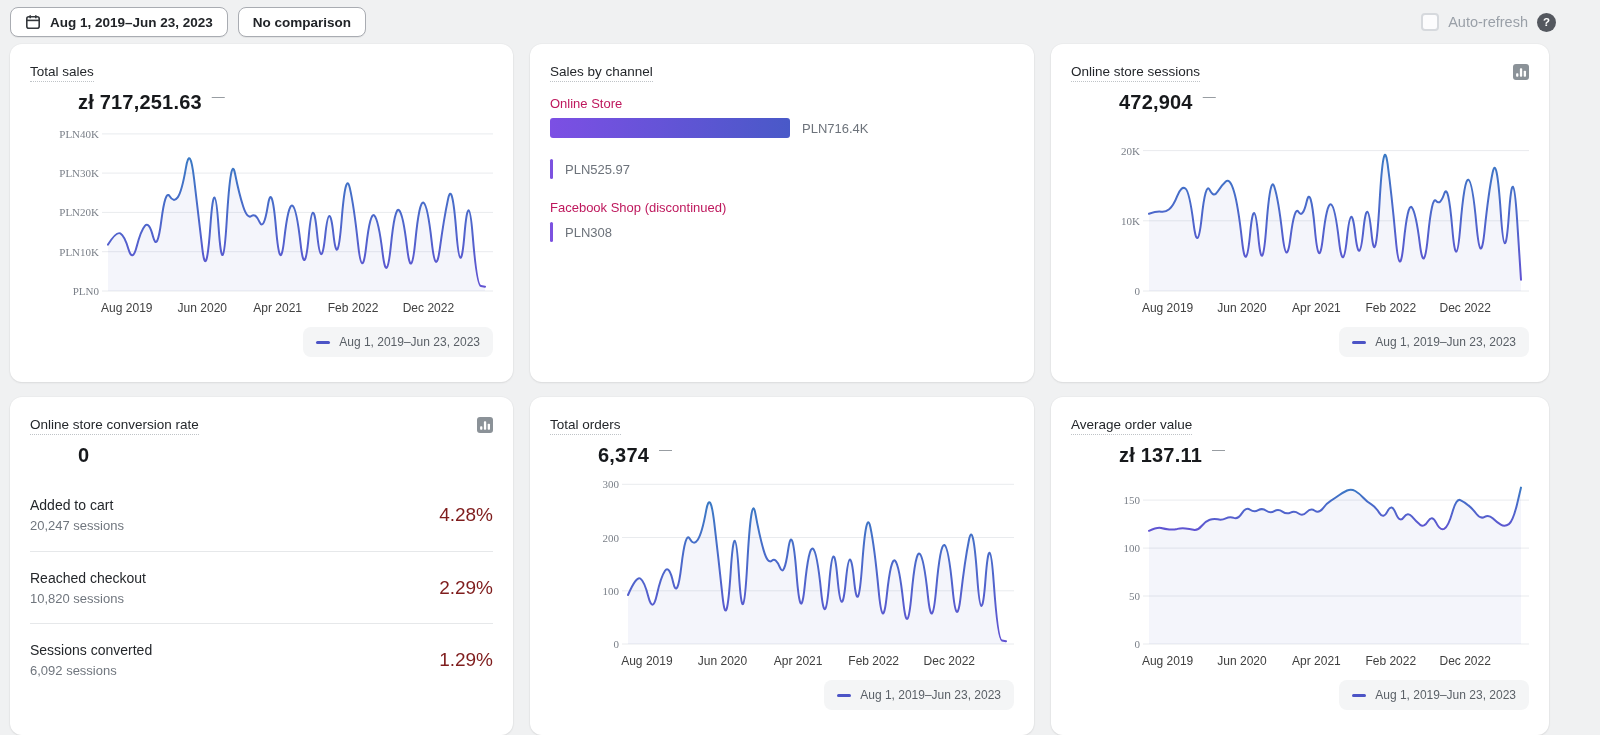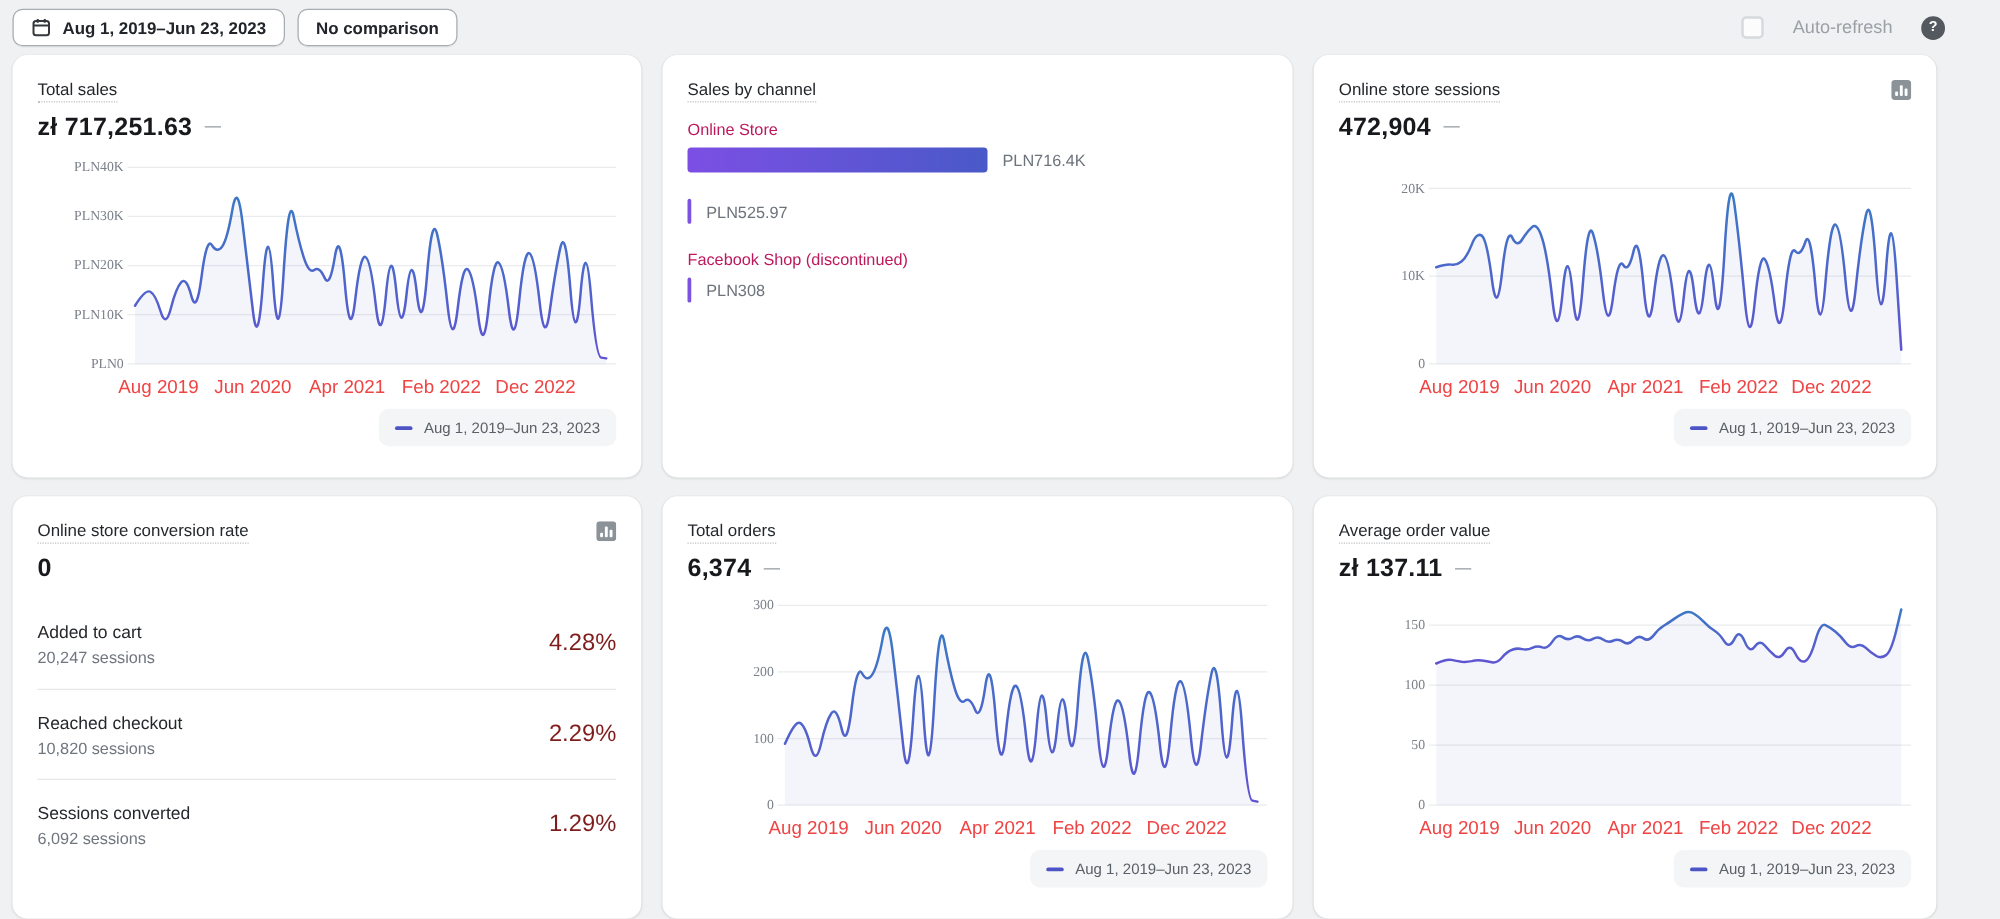--- a/index.html
+++ b/index.html
@@ -14,21 +14,21 @@
     display:flex; align-items:center; height:44px;
     padding:0 44px 0 10px; gap:10px;
   }
   .tb-btn {
     display:inline-flex; align-items:center; gap:9px;
     background:#fff; border:1px solid #a9acb2; border-radius:8px;
     padding:0 14px; height:30px; font-family:inherit;
     font-size:13.5px; font-weight:700; color:#212428; cursor:pointer;
     box-shadow:0 1px 0 rgba(0,0,0,0.05);
   }
-  .tb-right { margin-left:auto; display:flex; align-items:center; gap:23px; }
+  .tb-right { margin-left:auto; display:flex; align-items:center; gap:9px; }
   .checkbox {
     width:18px; height:18px; background:#fcfcfd;
     border:2px solid #d6d9dd; border-radius:4px; display:inline-block; cursor:pointer;
   }
   .ar-label { font-size:14.5px; color:#9aa0a8; }
   .help-badge {
     width:19px; height:19px; border-radius:50%; background:#54585f;
     color:#fff; font-size:11.5px; font-weight:700;
     display:inline-flex; align-items:center; justify-content:center; cursor:pointer;
   }
@@ -40,35 +40,35 @@
   .card {
     background:#fff; border-radius:12px; height:338px;
     box-shadow:0 1px 2px rgba(31,33,36,0.09), 0 0 0 1px rgba(31,33,36,0.02);
     padding:20px 20px 16px 20px; position:relative; overflow:hidden;
   }
   .card-head { display:flex; align-items:flex-start; justify-content:space-between; }
   .metric-title {
     font-size:13.5px; color:#24272b;
     border-bottom:1px dotted #bfc3c7; padding-bottom:2px; cursor:default;
   }
-  .metric-value-row { margin-top:9px; display:flex; align-items:center; gap:10px; }
+  .metric-value-row { margin-top:9px; display:flex; gap:10px;margin-left:48px; }
   .metric-value { font-size:20px; font-weight:700; color:#17191c; letter-spacing:0.2px; }
   .metric-change { font-size:13px; color:#8b9197; transform:translateY(-2px); }
   .report-icon { cursor:pointer; line-height:0; }
   
   .chart { position:relative; margin-top:4px; height:242px; }
   .chart .ylab {
     position:absolute; left:0; text-align:right;
     font-size:11px; color:#7b8089; background:#fff; padding:0 3px;
     line-height:14px;
     font-family:Liberation Serif, serif;
   }
   .chart .xlab {
     position:absolute; transform:translateX(-50%);
-    font-size:15px; color:#ef4444; white-space:nowrap;
+    font-size:12px; color:#404040; white-space:nowrap;
   }
   .legend-row { position:absolute; right:0; display:flex; }
   .legend-pill {
     display:inline-flex; align-items:center; gap:9px;
     background:#f4f5f6; border-radius:8px; padding:8px 13px;
   }
   .legend-swatch { width:14px; height:3px; border-radius:2px; display:inline-block; }
   .legend-text { font-size:12px; color:#5a6067; }
   
   .ch-rows { margin-top:14px; }

